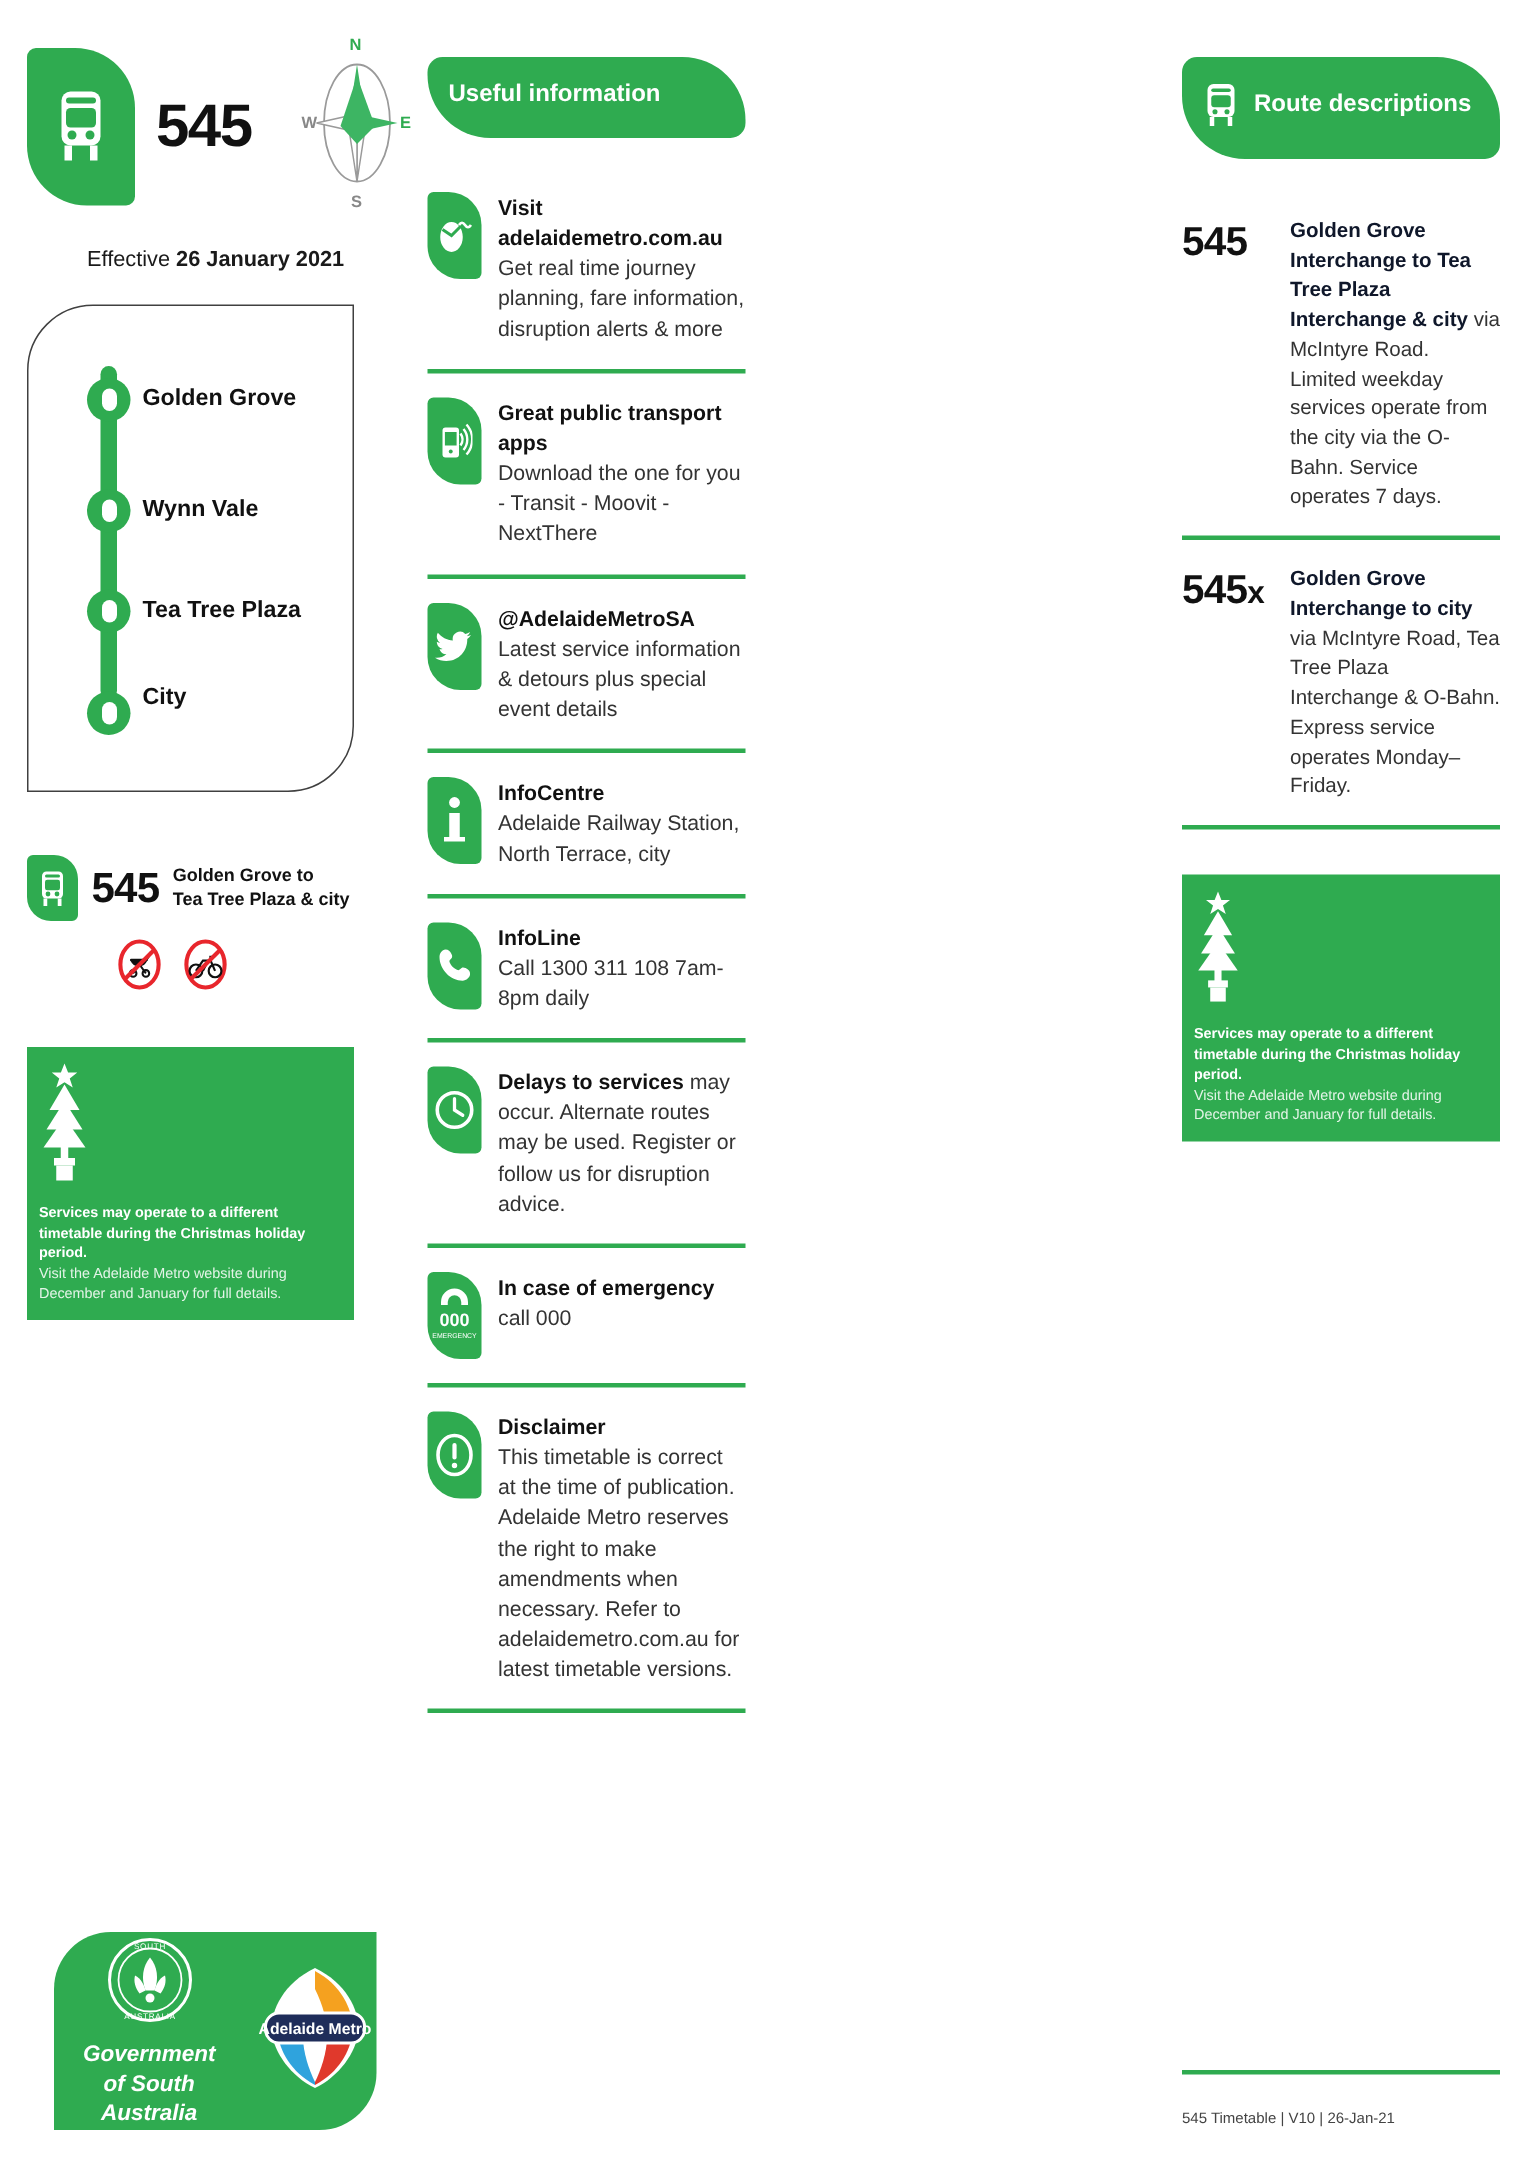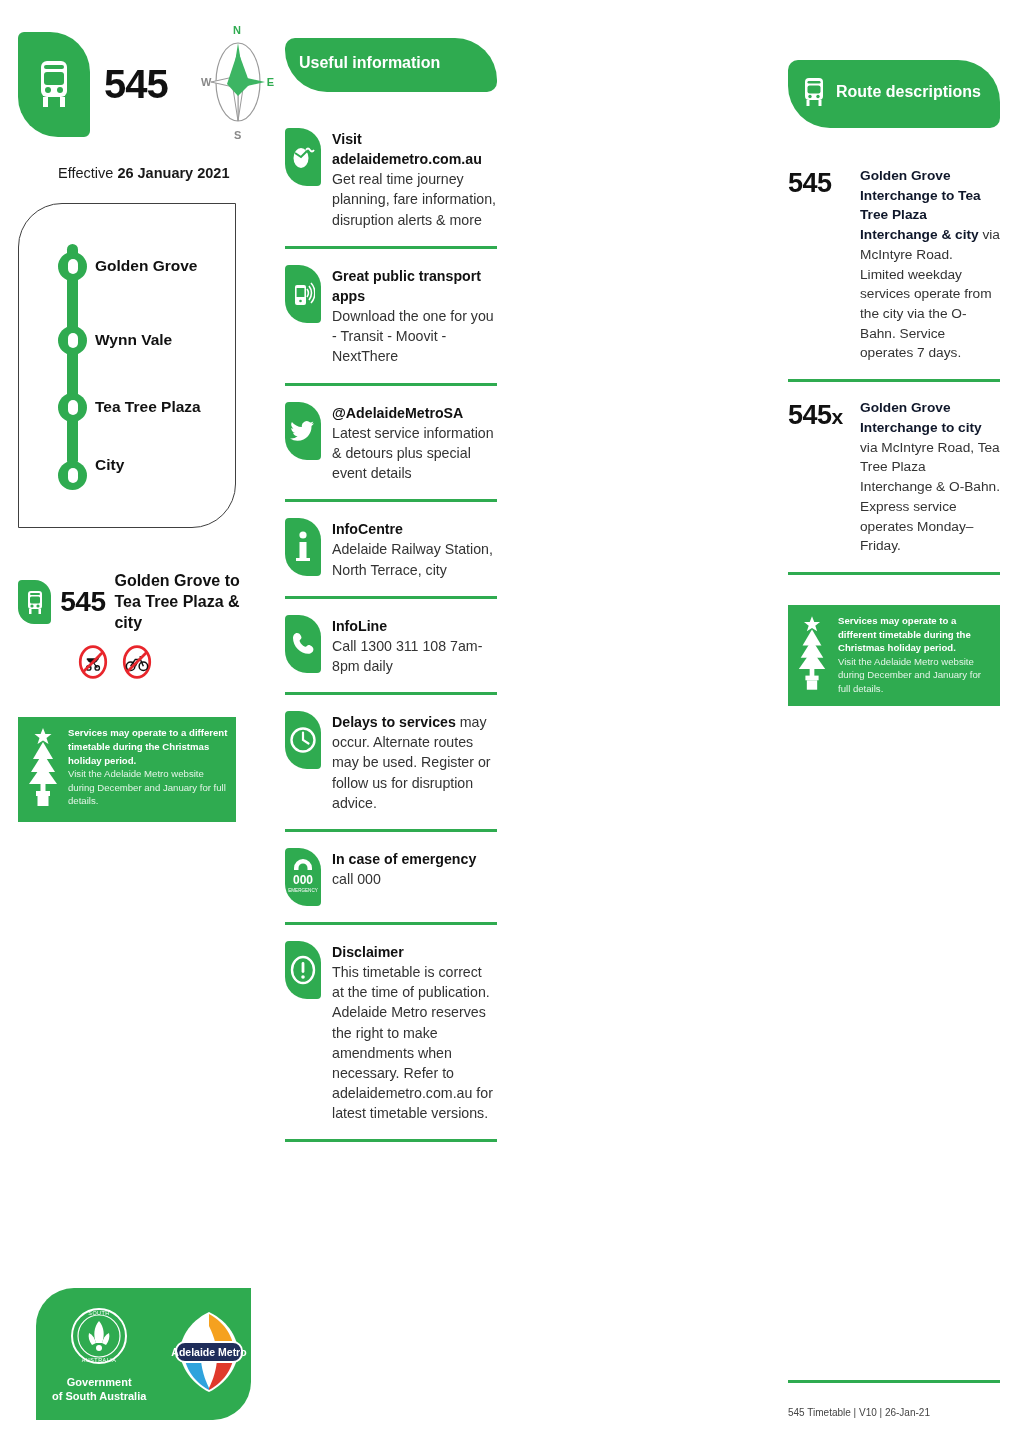--- a/index.html
+++ b/index.html
@@ -52,40 +52,40 @@
   .stopline{position:absolute;left:48px;top:40px;width:11px;height:222px;background:#2fab50;border-radius:6px;}
   .stop{position:absolute;left:39px;width:29px;height:29px;border-radius:50%;background:#2fab50;
         display:flex;align-items:center;justify-content:center;}
   .stop i{width:10px;height:15px;border-radius:6px;background:#fff;display:block;}
   .stoplabel{position:absolute;left:76px;font-size:15.5px;font-weight:bold;color:#111;}
 
   .svc-row{display:flex;align-items:center;gap:9px;margin-top:42px;}
   .svc-badge{width:34px;height:44px;background:#2fab50;border-radius:4px 16px 4px 16px;
              display:flex;align-items:center;justify-content:center;}
   .svc-num{font-size:28px;font-weight:bold;color:#111;letter-spacing:-0.5px;}
-  .svc-text{font-size:16px;font-weight:bold;line-height:1.32;color:#111;}
+  .svc-text{font-size:12px;font-weight:bold;line-height:1.32;color:#111;}
 
   .prohib{display:flex;gap:10px;margin-top:12px;margin-left:58px;}
   .pro{width:34px;height:34px;}
 
   .xmas{
     margin-top:38px;width:218px;background:#2fab50;color:#fff;
-    display:flex;gap:8px;padding:9px 8px 10px 8px;box-sizing:border-box;
+    display:flex;gap:8px;padding:9px 8px 10px 8px;box-sizing:border-box;flex-direction:column;
   }
   .xmas .tree{flex:0 0 auto;width:34px;}
   .xmas .txt{font-size:9.6px;line-height:1.42;}
   .xmas .txt b{font-weight:bold;}
   .xmas .txt .sub{color:#e3f4e7;}
 
   .gov{
     position:absolute;left:36px;top:1288px;width:215px;height:132px;background:#2fab50;
     border-radius:38px 0 38px 0;
     display:flex;align-items:center;gap:8px;padding-left:16px;box-sizing:border-box;
   }
-  .gov .govtxt{font-size:11px;font-weight:bold;color:#fff;text-align:center;line-height:1.3;margin-top:4px;}
+  .gov .govtxt{font-size:15px;font-weight:bold;color:#fff;text-align:center;line-height:1.3;margin-top:4px;font-style:italic;}
 
   
   #mid{left:285px;top:0;width:212px;}
   .hdr{
     background:#2fab50;color:#fff;font-size:16px;font-weight:bold;
     border-radius:10px 42px 10px 42px;
     padding:16px 14px 20px 14px;box-sizing:border-box;
     display:flex;align-items:center;gap:10px;
   }
   .item{display:flex;gap:11px;align-items:flex-start;}
@@ -385,21 +385,21 @@
       </div>
       <div class="body">
         <b>Disclaimer</b>
         <div>This timetable is correct at the time of publication. Adelaide Metro reserves the right to make amendments when necessary. Refer to adelaidemetro.com.au for latest timetable versions.</div>
       </div>
     </div>
     <div class="sep"></div>
   </div>
 
   <div class="col" id="right">
-    <div class="hdr" style="margin-top:60px;text-align:center;">
+    <div class="hdr" style="margin-top:38px;text-align:center;">
       <svg width="24" height="32" viewBox="0 0 24 32">
         <rect x="3" y="2" width="18" height="22" rx="4" fill="#fff"></rect>
         <rect x="5.5" y="5" width="13" height="2.4" rx="1.2" fill="#2fab50"></rect>
         <rect x="5.5" y="9.5" width="13" height="8" rx="2" fill="#2fab50"></rect>
         <circle cx="8" cy="20.5" r="1.7" fill="#2fab50"></circle>
         <circle cx="16" cy="20.5" r="1.7" fill="#2fab50"></circle>
         <rect x="4.5" y="24" width="3" height="6" fill="#fff"></rect>
         <rect x="16.5" y="24" width="3" height="6" fill="#fff"></rect>
       </svg>
       <span>Route descriptions</span>

